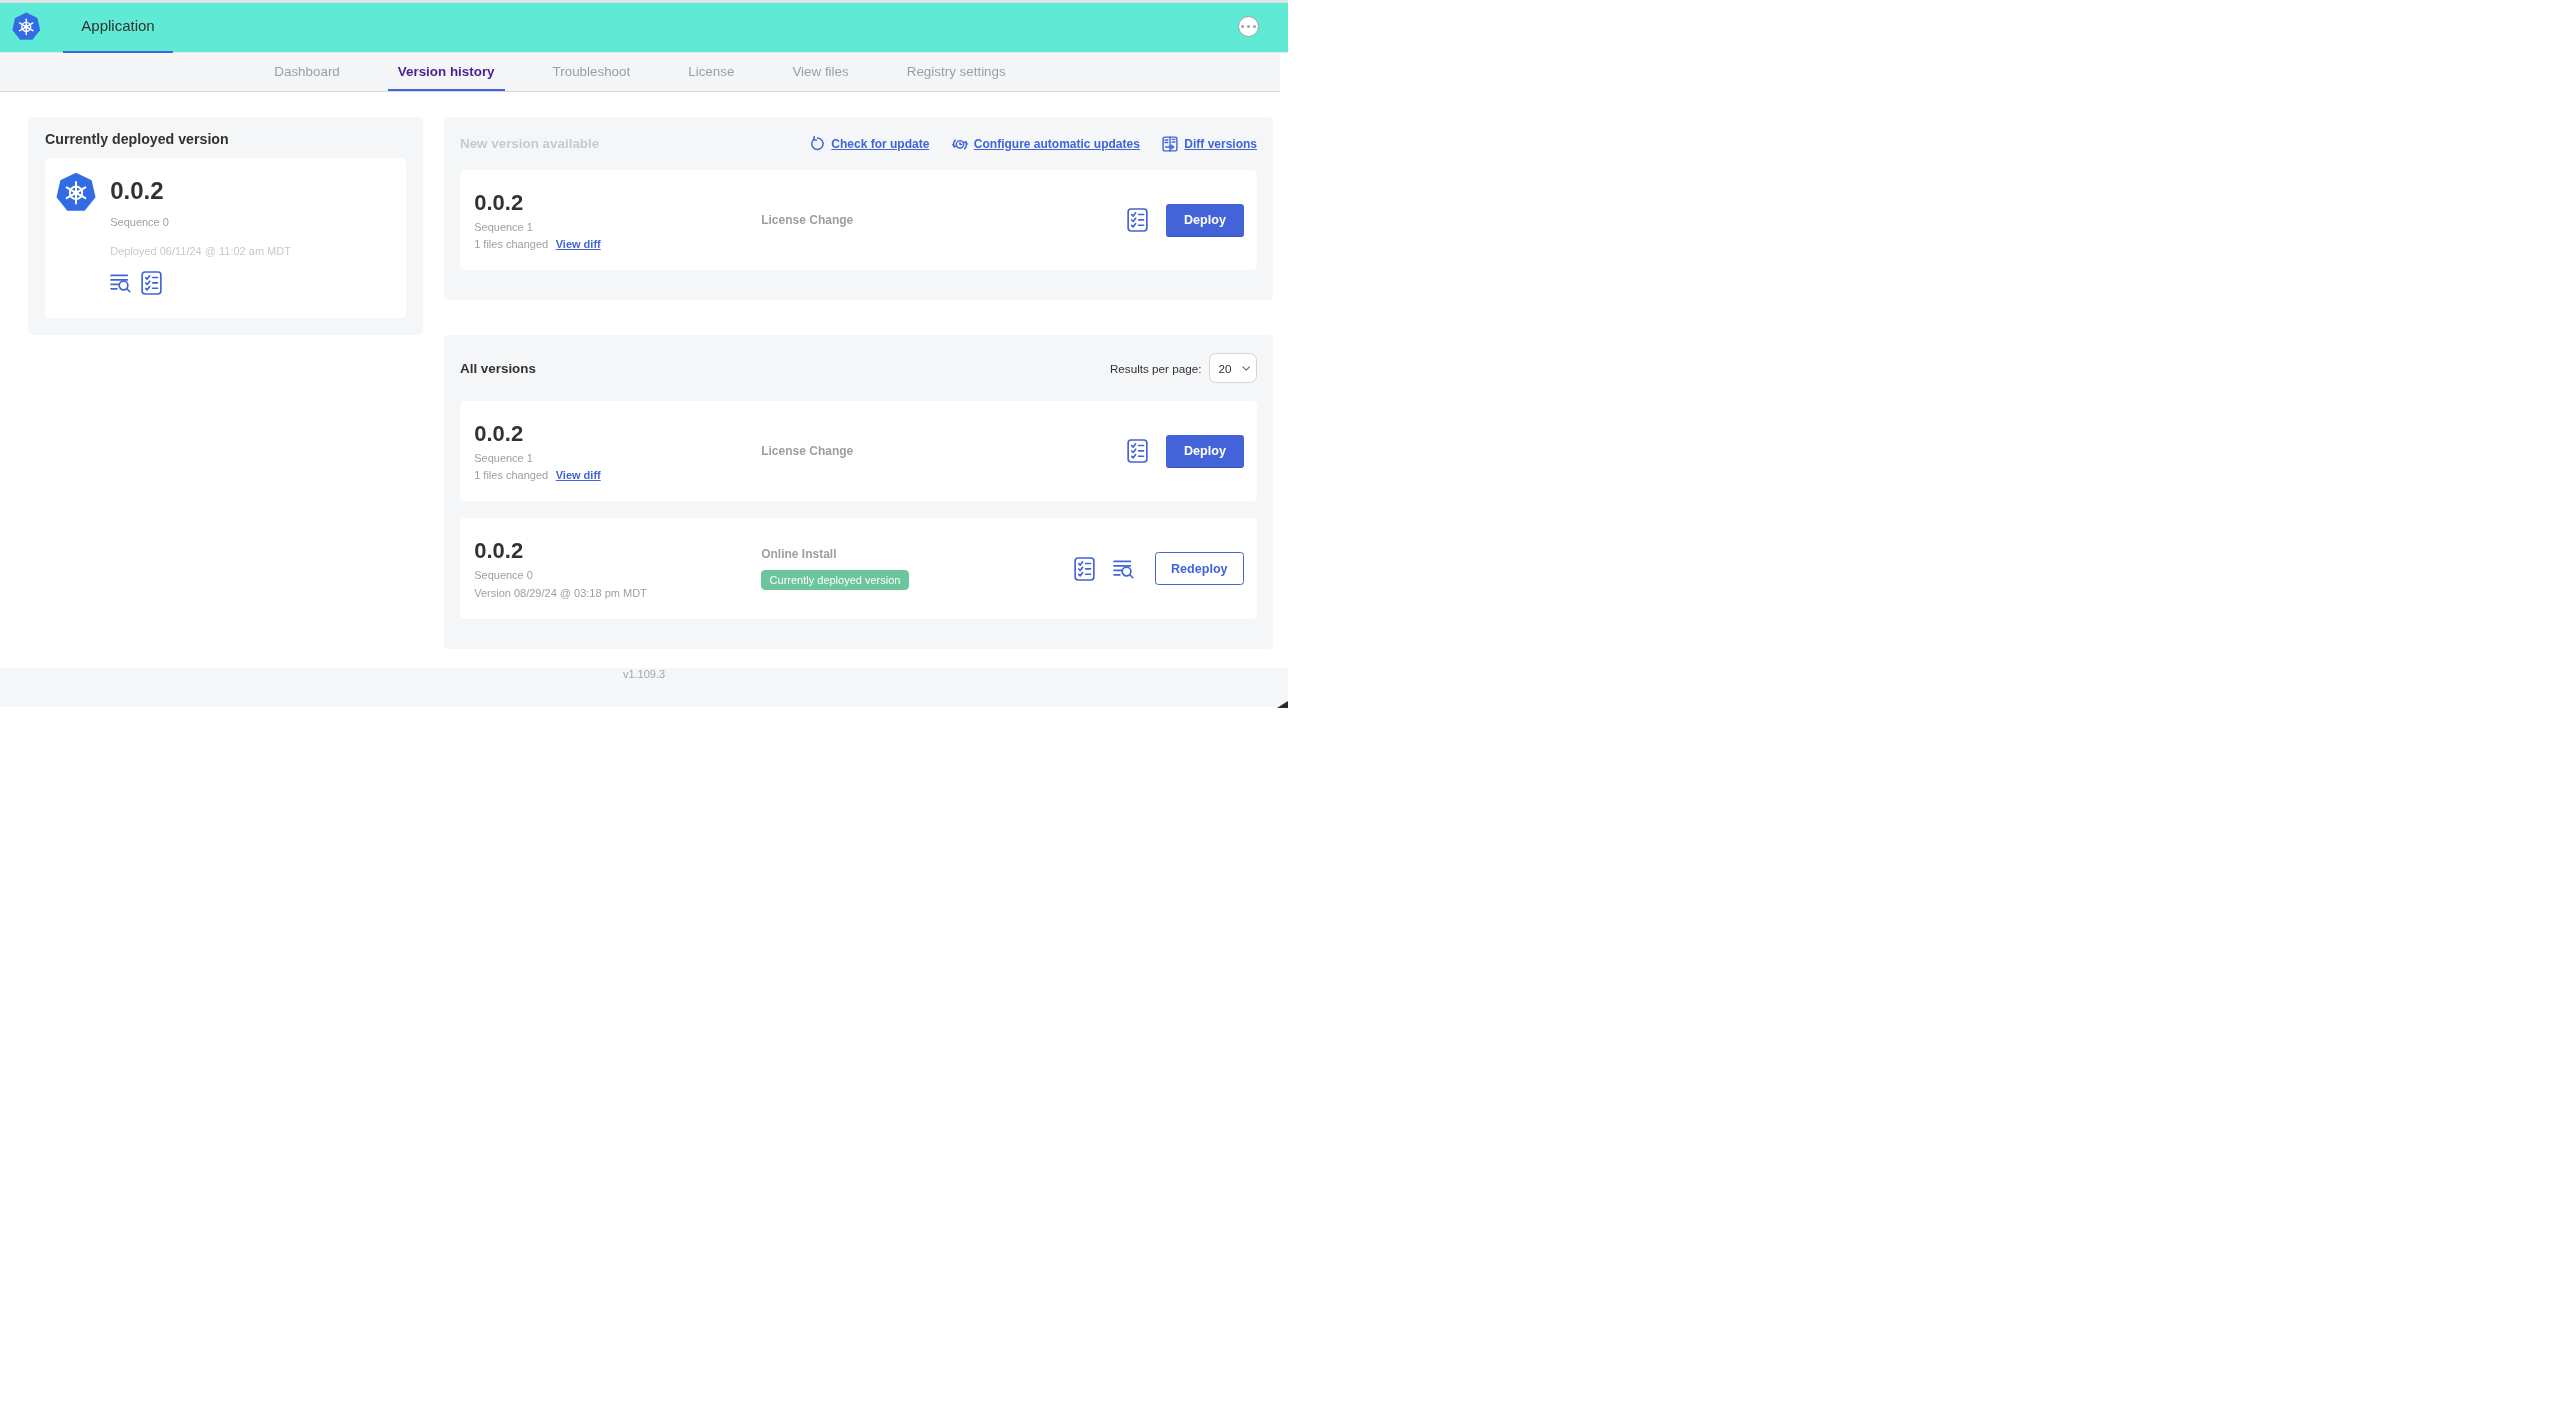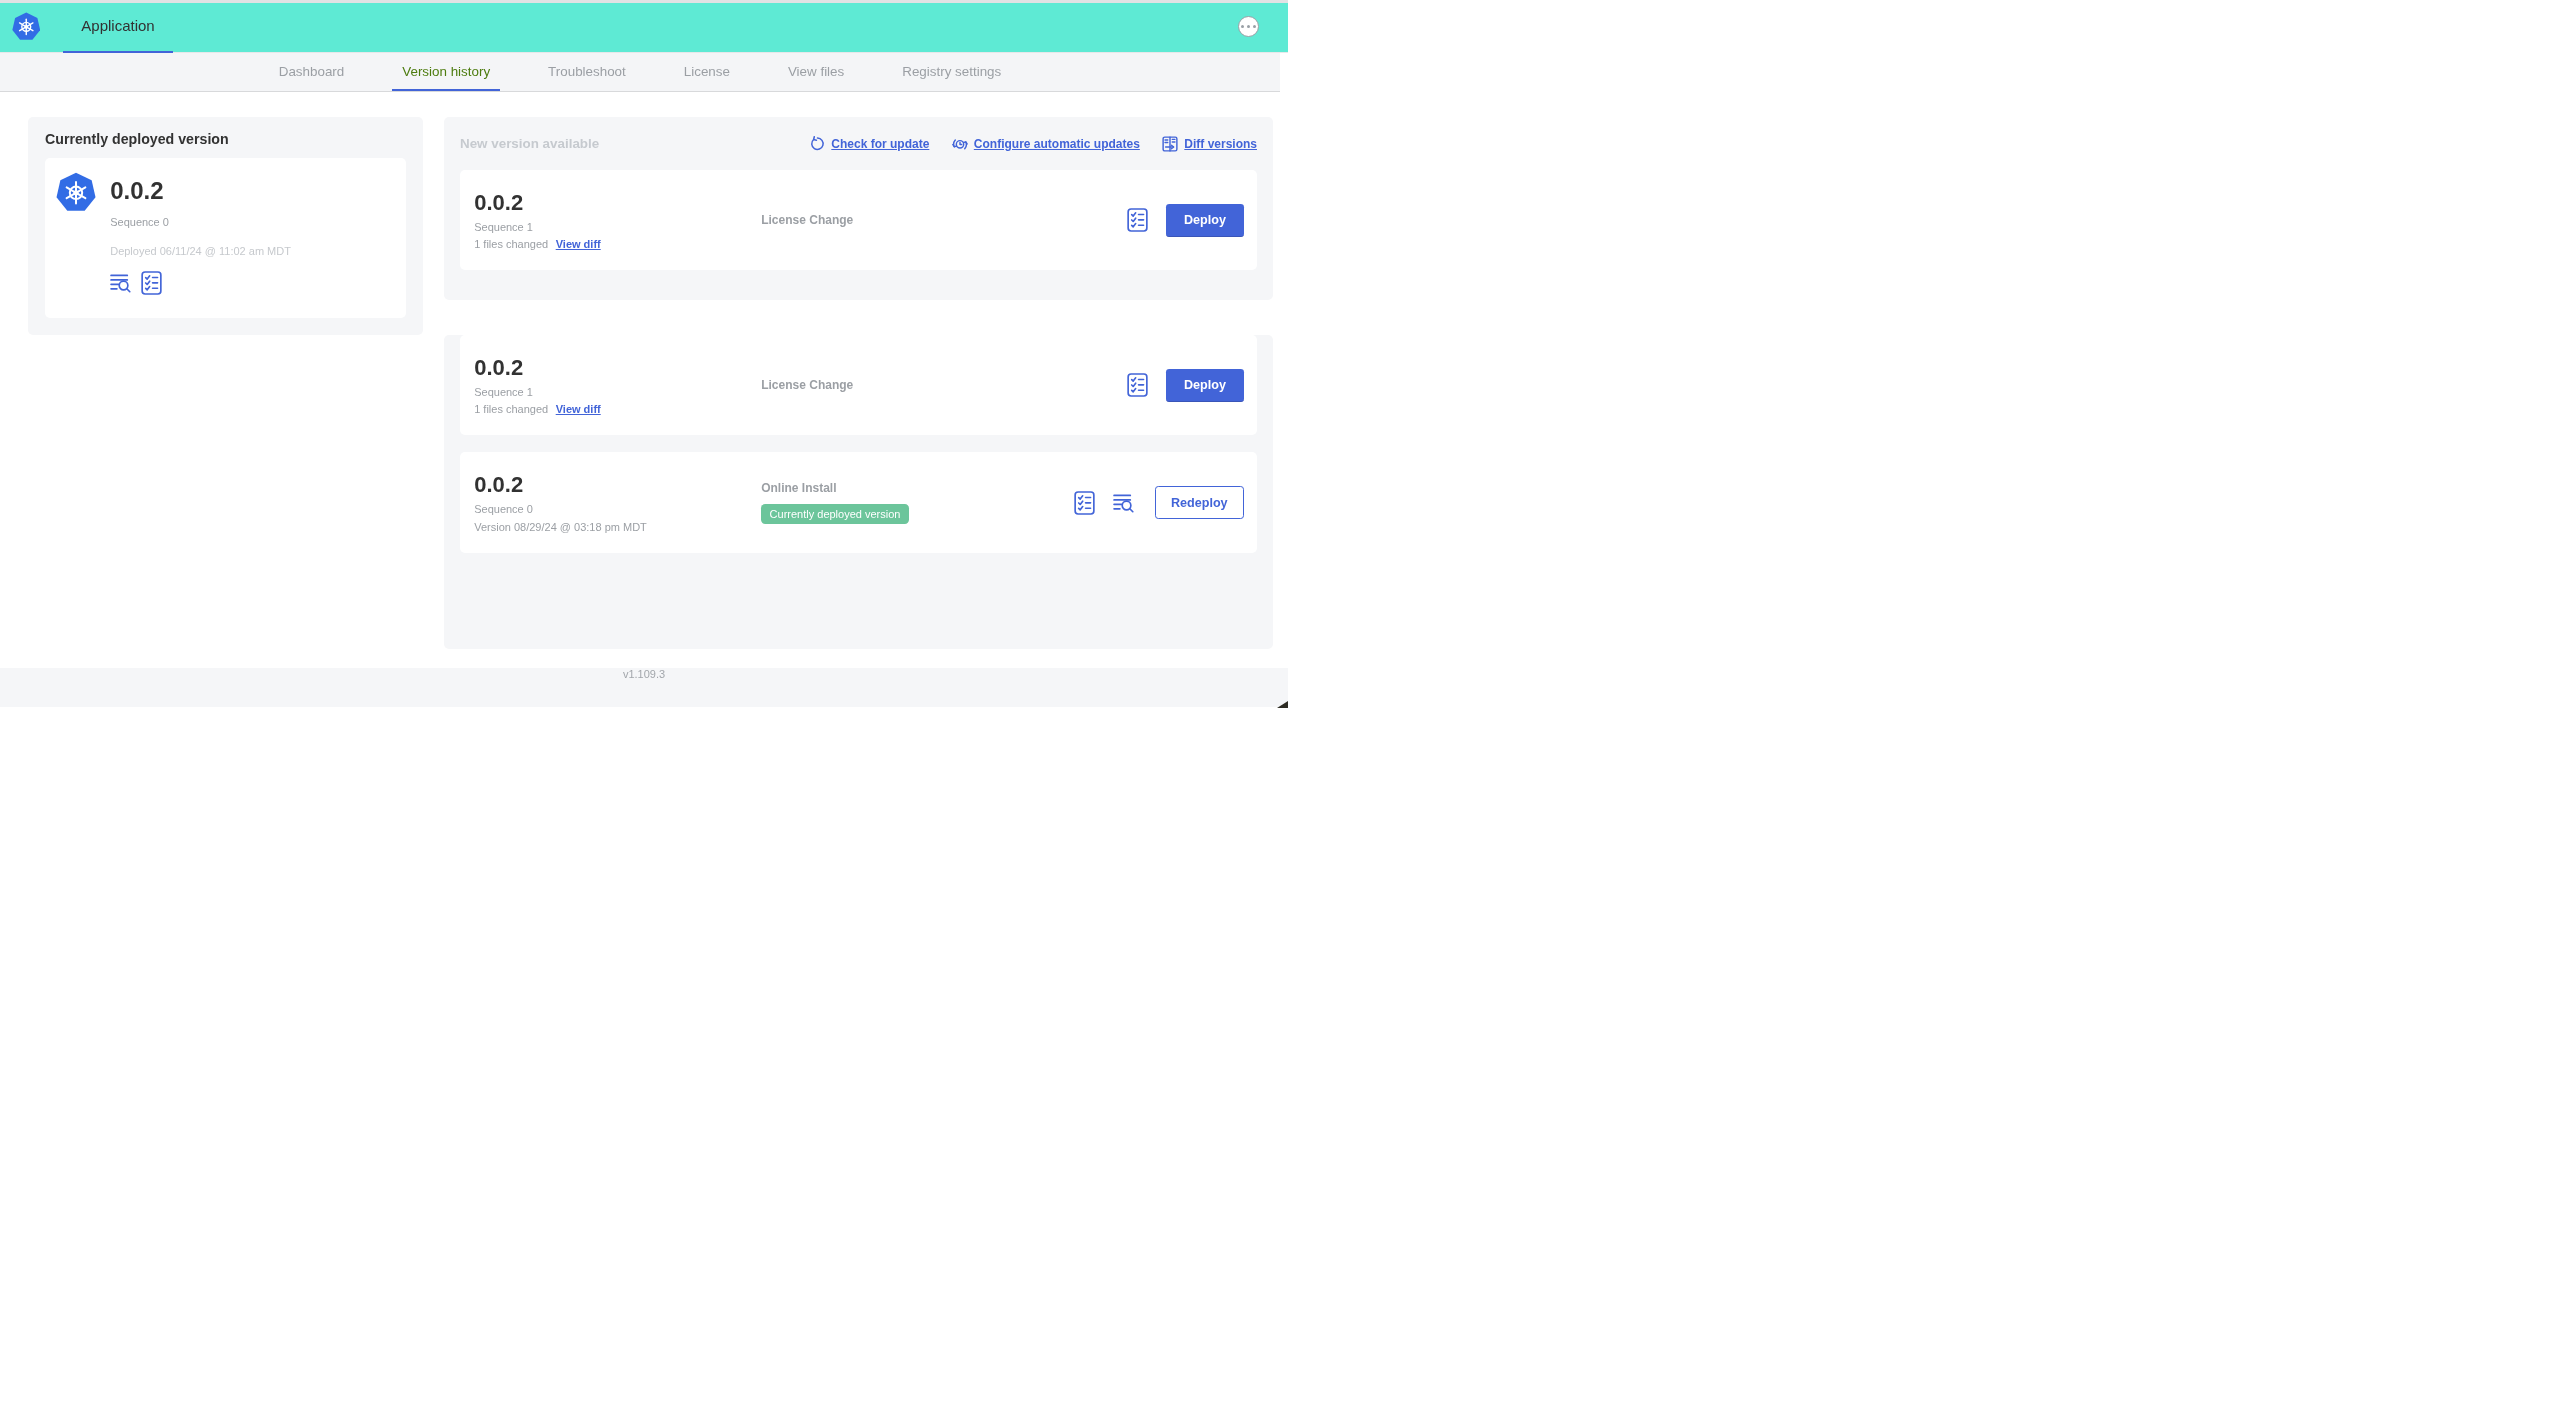--- a/index.html
+++ b/index.html
@@ -31,21 +31,21 @@
   
   .subnav {
     position:absolute; top:53px; left:0; right:8px; height:39px;
     background:#f4f5f7; border-bottom:0.8px solid #d8d9db;
     display:flex; justify-content:center; gap:38px; z-index:4;
   }
   .tab {
     display:flex; align-items:center; padding:0 10px; font-size:13.4px; color:#9b9fa4;
     border-bottom:2.5px solid transparent; cursor:pointer; white-space:nowrap;
   }
-  .tab.active { color:#4d7c0f; border-bottom-color:#4264d8; font-weight:400; }
+  .tab.active { color:#4c1d95; border-bottom-color:#4264d8; font-weight:700; }
 
   
   .panel { position:absolute; background:#f5f6f8; border-radius:5px; }
   .left-panel { left:28px; top:117px; width:395px; height:218px; padding:14.2px 17px 16px; }
   .left-panel h2 { margin:0 0 11px; font-size:14.2px; font-weight:700; color:#323232; }
 
   .deployed-card { background:#fff; border-radius:5px; height:160px; padding:13.4px 11.7px 0 11px; display:flex; }
   .deployed-card .k8s-logo-lg { width:40px; height:40px; flex:none; }
   .dc-text { margin-left:14.2px; display:flex; flex-direction:column; }
   .dc-version { font-size:24px; font-weight:700; line-height:27px; margin-top:5px; color:#323232; }
@@ -266,20 +266,34 @@
           <polyline points="5.5,21 7.3,22.8 10.3,18.8"></polyline>
             <line x1="13.8" y1="20.8" x2="19.8" y2="20.8"></line>
         </svg>
       </span>
       <button class="btn-primary">Deploy</button>
     </div>
   </div>
 </div>
 
 <div class="panel" id="all-versions-panel">
+  <div class="panel-head">
+    <span class="panel-title dark-title">All versions</span>
+    <div class="results">
+      <span class="results-label">Results per page:</span>
+      <span class="select-wrap">
+        <select class="results-select">
+          <option>20</option>
+        </select>
+        <svg class="select-chevron" width="8.4" height="5" viewBox="0 0 10 6">
+          <polyline points="1,1 5,5 9,1" fill="none" stroke="#6b7075" stroke-width="1.5" stroke-linecap="round" stroke-linejoin="round"></polyline>
+        </svg>
+      </span>
+    </div>
+  </div>
 
   <div class="version-card">
     <div class="vc-left">
       <div class="vc-version">0.0.2</div>
       <div class="vc-sub">Sequence 1</div>
       <div class="vc-files-row">
         <span>1 files changed</span>
         <span class="view-diff">View diff</span>
       </div>
     </div>

